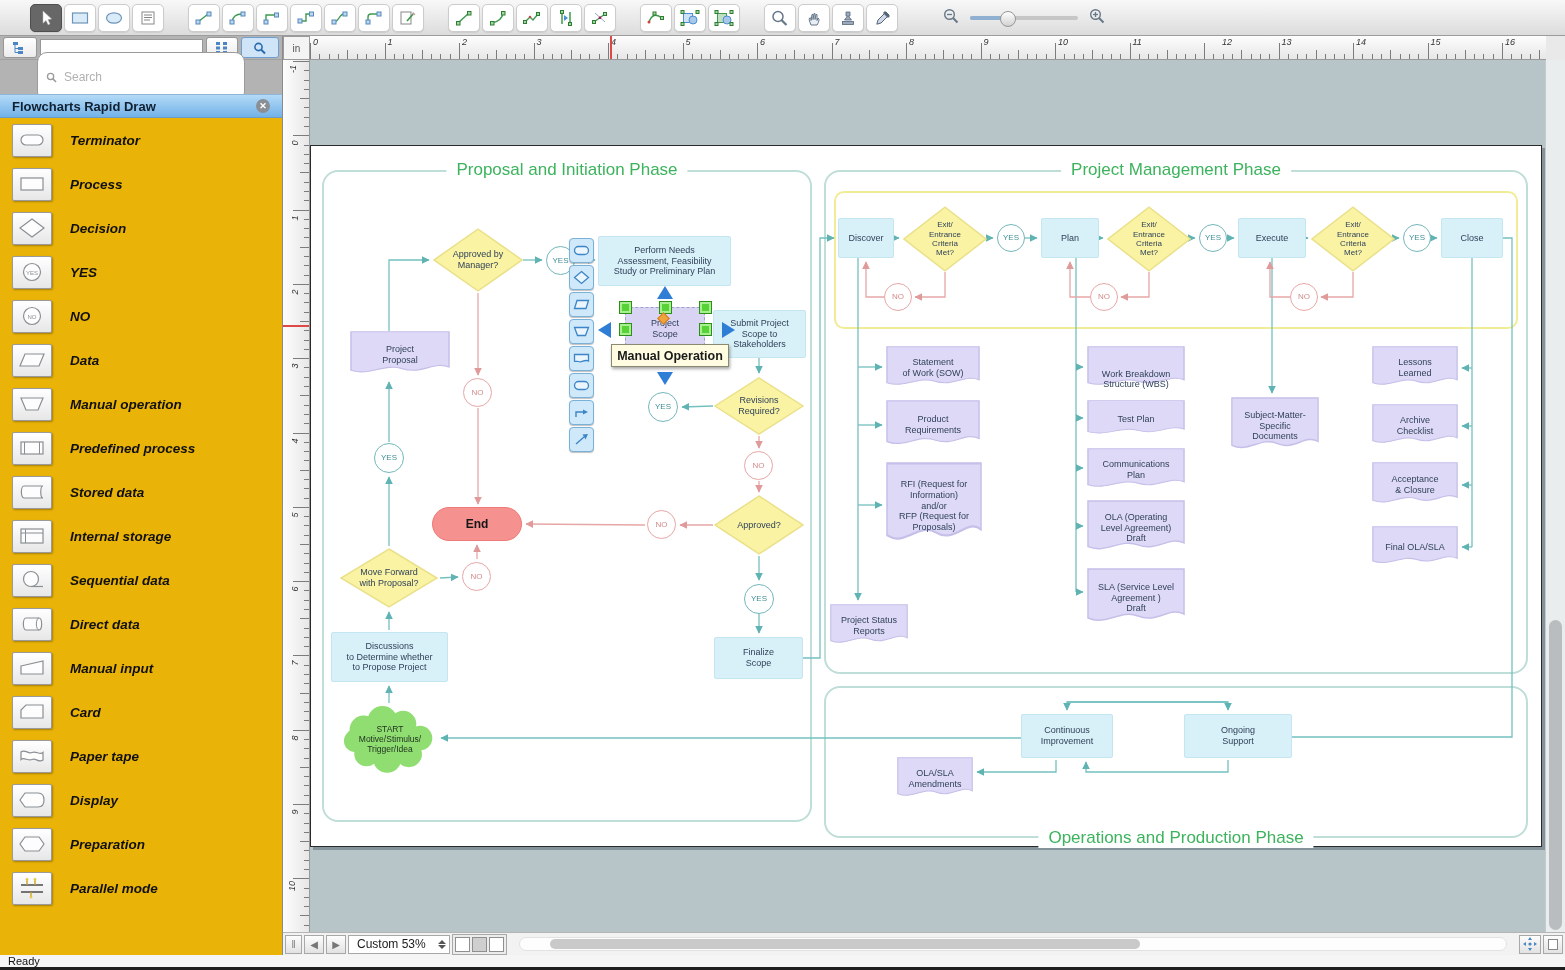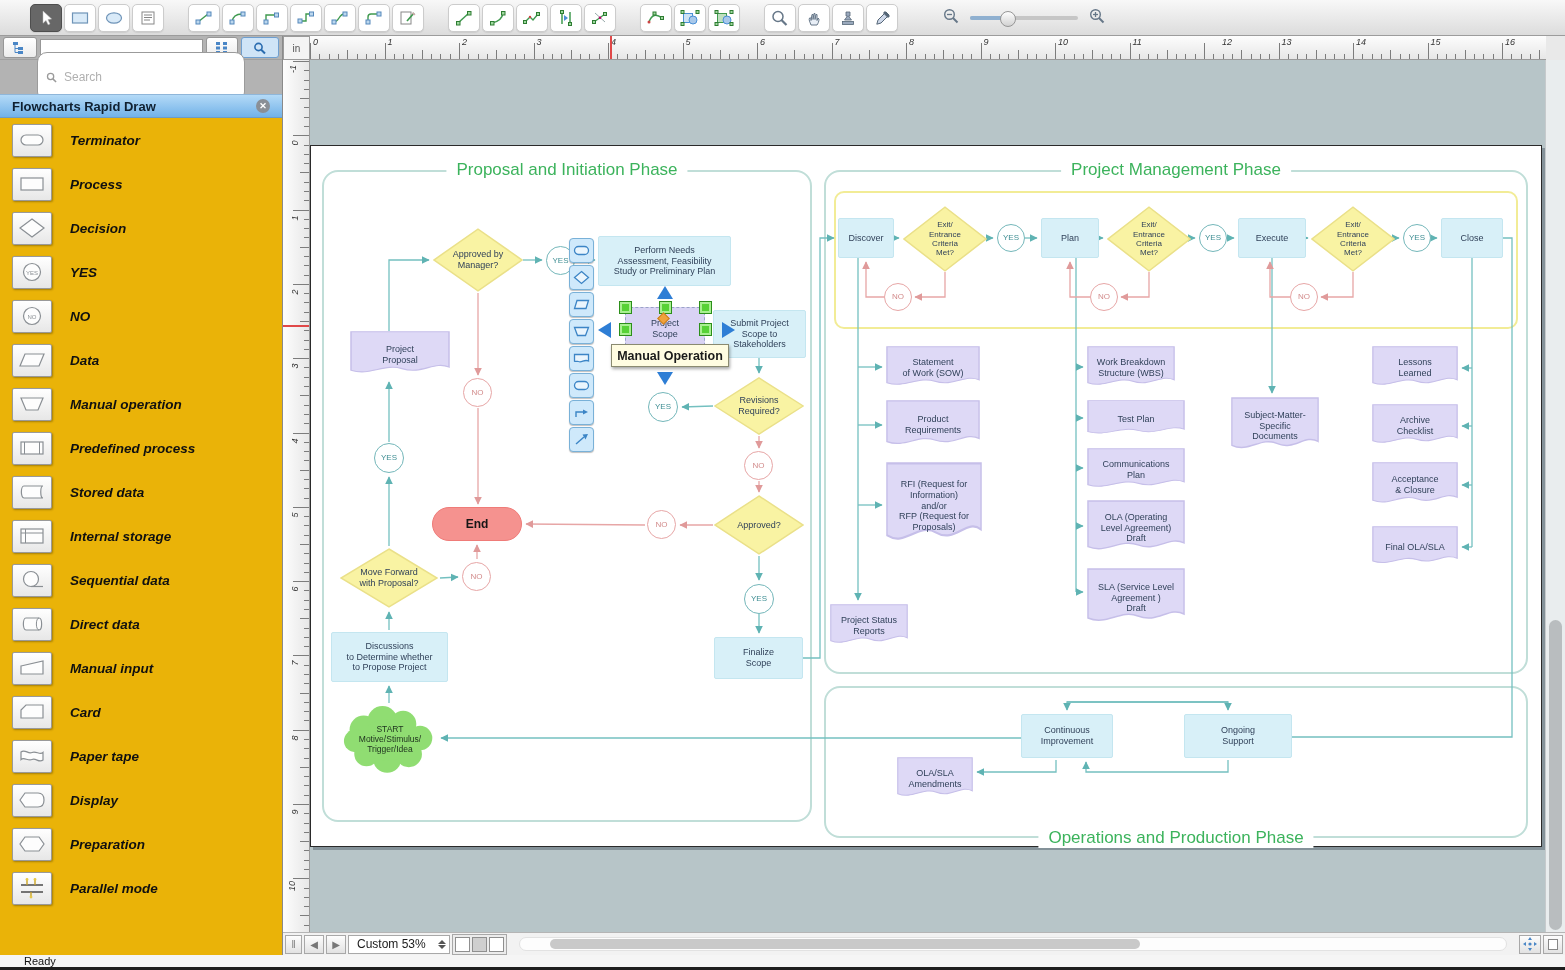--- a/index.html
+++ b/index.html
@@ -126,21 +126,21 @@
   .stepper{margin-left:auto;margin-right:3px;display:flex;flex-direction:column;gap:1px}
   .stepper i{width:0;height:0;border-left:4px solid transparent;border-right:4px solid transparent}
   .stepper .u{border-bottom:4px solid #555}
   .stepper .d{border-top:4px solid #555}
   .pgc{display:flex;align-items:center;height:19px;border:1px solid #a8a8a8;background:#ececec;padding:0 2px;gap:2px}
   .pgi{width:13px;height:13px;border:1px solid #8f8f8f;background:#fff}
   .pgi.mid{background:#cfcfcf}
   #hscrolltrack{flex:1;height:12px;margin:0 10px;background:#fdfdfd;border:1px solid #e2e2e2;border-radius:7px;position:relative}
   #hscrollthumb{position:absolute;left:30px;width:590px;top:1px;bottom:1px;background:#c9c9c9;border-radius:6px}
   #statusbar{position:absolute;left:0;right:0;bottom:3px;height:12px;background:#f5f5f5;
-    display:flex;align-items:center;padding-left:24px;font-size:11px;color:#111}
+    display:flex;align-items:center;padding-left:8px;font-size:11px;color:#111}
   #winedge{position:absolute;left:0;right:0;bottom:0;height:3px;background:#1e1e1e}
 </style>
 </head>
 <body>
 
 <div id="app">
 
   <div id="toolbar">
     <div id="toolbar-groups">
         <div class="tgroup">
@@ -990,21 +990,21 @@
             <path d="M1,1 H99 V46 C84,38 72,56 52,48 C34,41 20,58 1,50 Z"></path>
           </svg><span class="lbl">RFI (Request for
 Information)
 and/or
 RFP (Request for
 Proposals)</span></div>
         <div class="node doc" style="left: 520px; top: 544px; width: 78px; height: 44px;"><svg class="shape" viewBox="0 0 100 60" preserveAspectRatio="none">
             <path d="M1,1 H99 V46 C84,38 72,56 52,48 C34,41 20,58 1,50 Z"></path>
           </svg><span class="lbl">Project Status
 Reports</span></div>
-        <div class="node doc" style="left: 777px; top: 286px; width: 88px; height: 44px;"><svg class="shape" viewBox="0 0 100 60" preserveAspectRatio="none">
+        <div class="node doc" style="left: 777px; top: 286px; width: 98px; height: 44px; align-items: flex-end;"><svg class="shape" viewBox="0 0 100 60" preserveAspectRatio="none">
             <path d="M1,1 H99 V46 C84,38 72,56 52,48 C34,41 20,58 1,50 Z"></path>
           </svg><span class="lbl">Work Breakdown
 Structure (WBS)</span></div>
         <div class="node doc" style="left: 777px; top: 340px; width: 98px; height: 38px;"><svg class="shape" viewBox="0 0 100 60" preserveAspectRatio="none">
             <path d="M1,1 H99 V46 C84,38 72,56 52,48 C34,41 20,58 1,50 Z"></path>
           </svg><span class="lbl">Test Plan</span></div>
         <div class="node doc" style="left: 777px; top: 388px; width: 98px; height: 44px;"><svg class="shape" viewBox="0 0 100 60" preserveAspectRatio="none">
             <path d="M1,1 H99 V46 C84,38 72,56 52,48 C34,41 20,58 1,50 Z"></path>
           </svg><span class="lbl">Communications
 Plan</span></div>

